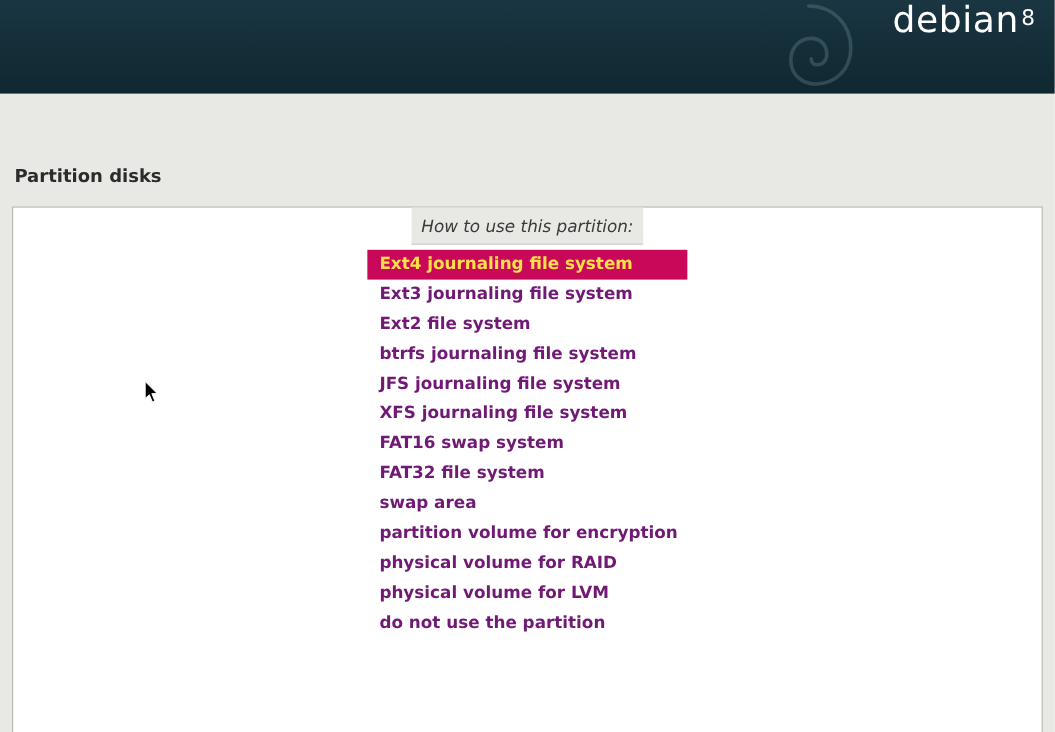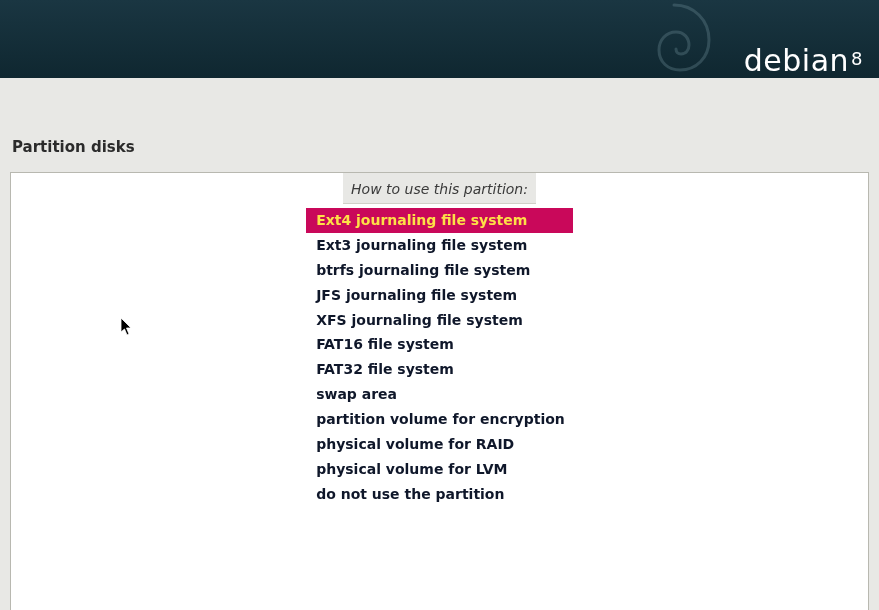--- a/index.html
+++ b/index.html
@@ -12,21 +12,21 @@
       background: #e8e8e5;
       width: 879px;
       height: 610px;
       overflow: hidden;
     }
     .header-banner {
       height: 78px;
       background: linear-gradient(180deg, #1a3642 0%, #0f2730 100%);
       position: relative;
       display: flex;
-      align-items: flex-end;
+      align-items: flex-start;
       justify-content: flex-end;
       padding-right: 16px;
       overflow: hidden;
     }
     .swirl-logo {
       position: absolute;
       right: 145px;
       top: -10px;
       width: 120px;
       height: 100px;
@@ -76,21 +76,21 @@
     }
     .list {
       flex: 1;
       background: #ffffff;
       overflow-y: auto;
       margin: 4px;
     }
     .list-item {
       font-size: 14px;
       font-weight: 700;
-      color: #0f172a;
+      color: #701a75;
       padding: 3px 8px 3px 10px;
       line-height: 1.35;
       cursor: pointer;
       user-select: none;
     }
     .list-item.selected {
       background: #c9085a;
       color: #fde047;
     }
     .cursor {
@@ -117,24 +117,25 @@
 </div>
 
 <div class="content-area">
   <div class="page-title">Partition disks</div>
 
   <div class="panel">
     <div class="prompt">How to use this partition:</div>
     <div class="list" id="fs-list">
         <div class="list-item selected">Ext4 journaling file system</div>
         <div class="list-item">Ext3 journaling file system</div>
+        <div class="list-item">Ext2 file system</div>
         <div class="list-item">btrfs journaling file system</div>
         <div class="list-item">JFS journaling file system</div>
         <div class="list-item">XFS journaling file system</div>
-        <div class="list-item">FAT16 file system</div>
+        <div class="list-item">FAT16 swap system</div>
         <div class="list-item">FAT32 file system</div>
         <div class="list-item">swap area</div>
         <div class="list-item">partition volume for encryption</div>
         <div class="list-item">physical volume for RAID</div>
         <div class="list-item">physical volume for LVM</div>
         <div class="list-item">do not use the partition</div>
       </div>
   </div>
 </div>
 

